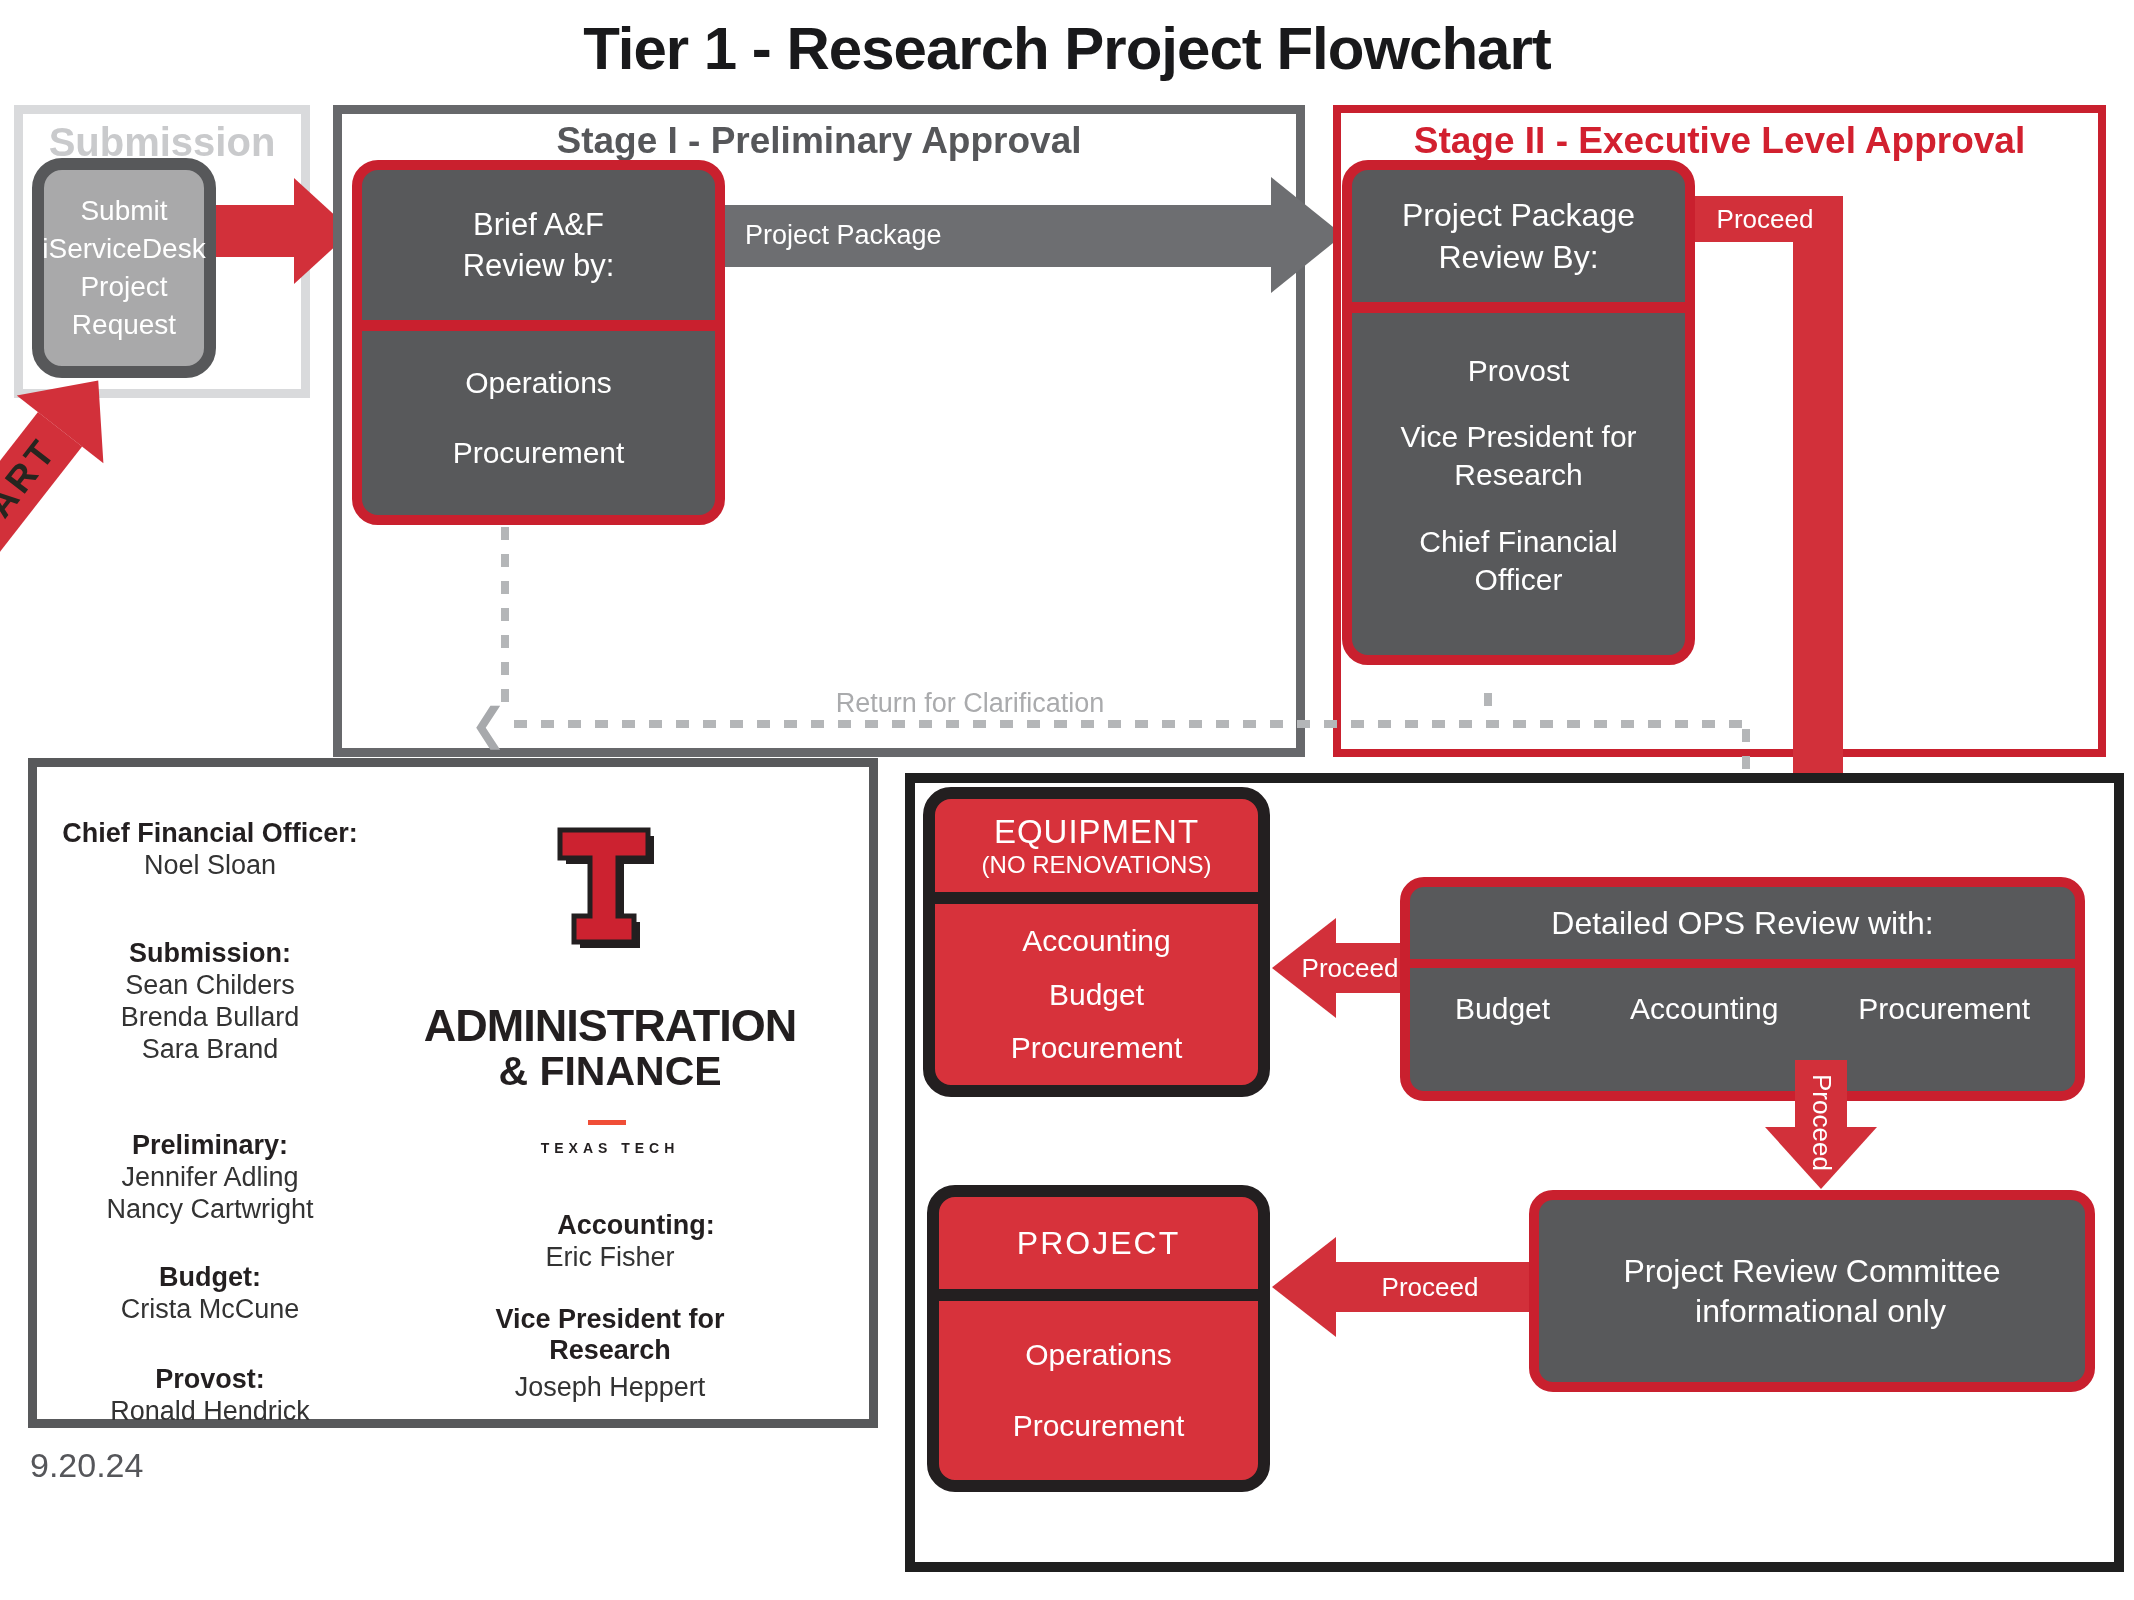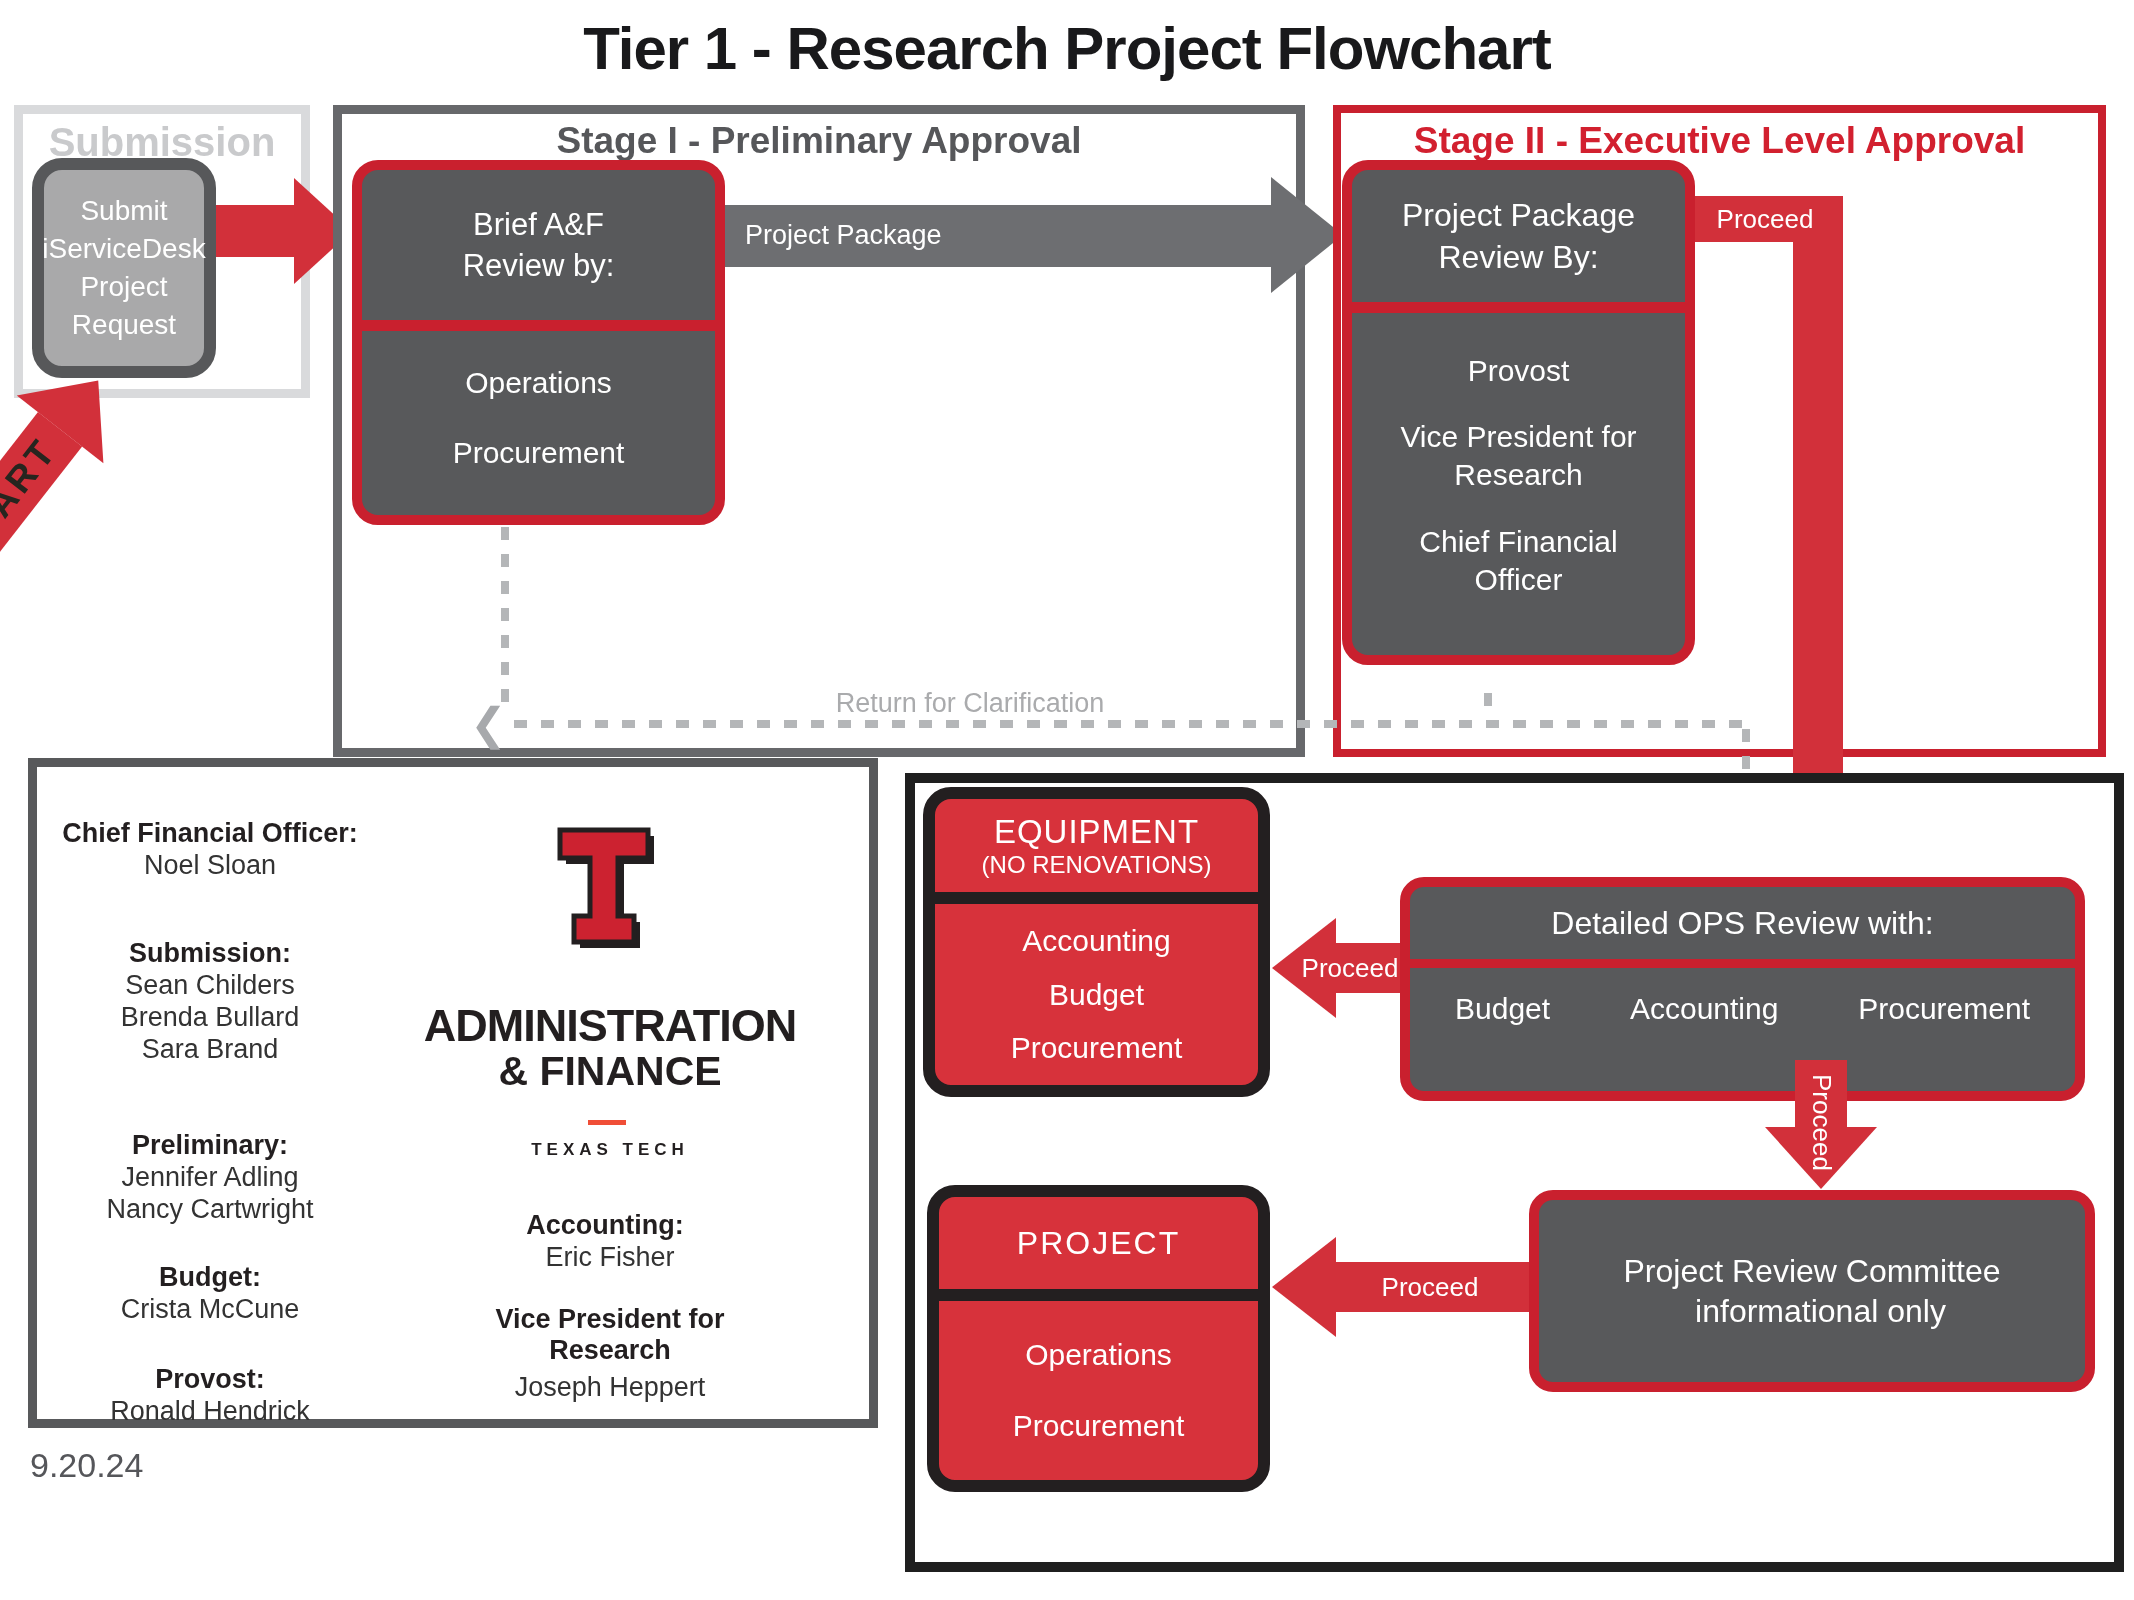--- a/index.html
+++ b/index.html
@@ -164,23 +164,23 @@
 
   <div class="abs" style="left:556px;top:826px;width:100px;height:126px;">
     <svg width="100" height="126" viewBox="0 0 100 126">
       <path d="M10 10 H98 V38 H68 V96 H84 V122 H24 V96 H40 V38 H10 Z" fill="#231f20"></path>
       <path d="M4 4 H92 V32 H62 V90 H78 V116 H18 V90 H34 V32 H4 Z" fill="#cc2230" stroke="#231f20" stroke-width="5"></path>
     </svg>
   </div>
   <div class="abs" style="left:392px;top:1000px;width:436px;text-align:center;font-size:45px;font-weight:900;letter-spacing:-1px;color:#231f20;">ADMINISTRATION</div>
   <div class="abs" style="left:392px;top:1048px;width:436px;text-align:center;font-size:41px;font-weight:900;color:#231f20;">&amp; FINANCE</div>
   <div class="abs" style="left:588px;top:1120px;width:38px;height:5px;background:#f04e37;"></div>
-  <div class="abs" style="left:392px;top:1140px;width:436px;text-align:center;font-size:17px;font-weight:700;letter-spacing:5px;color:#231f20;">TEXAS TECH</div>
+  <div class="abs" style="left:392px;top:1140px;width:436px;text-align:center;font-size:14px;font-weight:700;letter-spacing:5px;color:#231f20;">TEXAS TECH</div>
 
-  <div class="abs dir-line dir-role" style="left:435px;top:1210px;width:340px;">Accounting:</div>
+  <div class="abs dir-line dir-role" style="left:466px;top:1210px;width:340px;">Accounting:</div>
   <div class="abs dir-line" style="left:440px;top:1242px;width:340px;">Eric Fisher</div>
 
   <div class="abs dir-line dir-role" style="left:485px;top:1304px;width:250px;">Vice President for Research</div>
   <div class="abs dir-line" style="left:440px;top:1372px;width:340px;">Joseph Heppert</div>
 
   <div class="abs" style="left:30px;top:1446px;font-size:34px;color:#55565a;">9.20.24</div>
 
 </div>
 
 </body></html>

